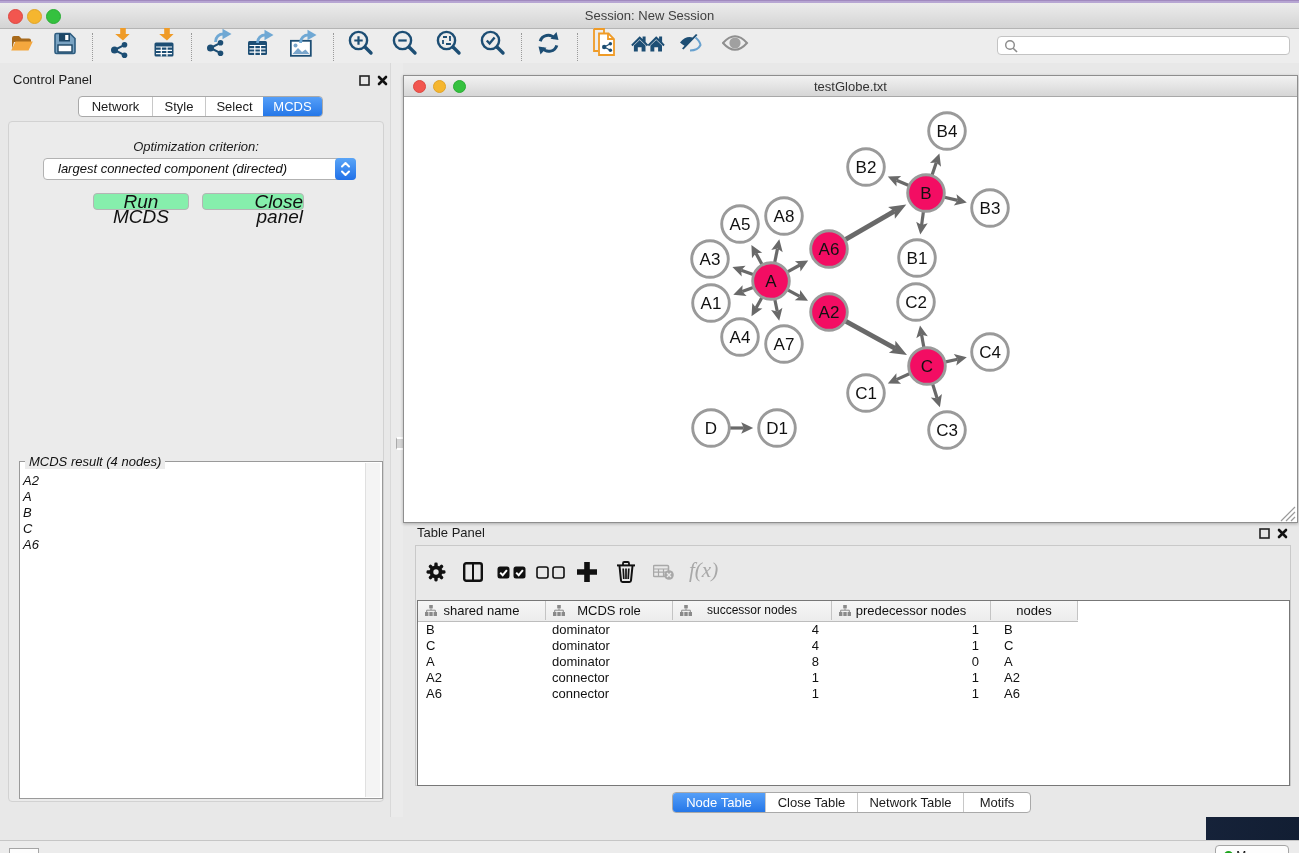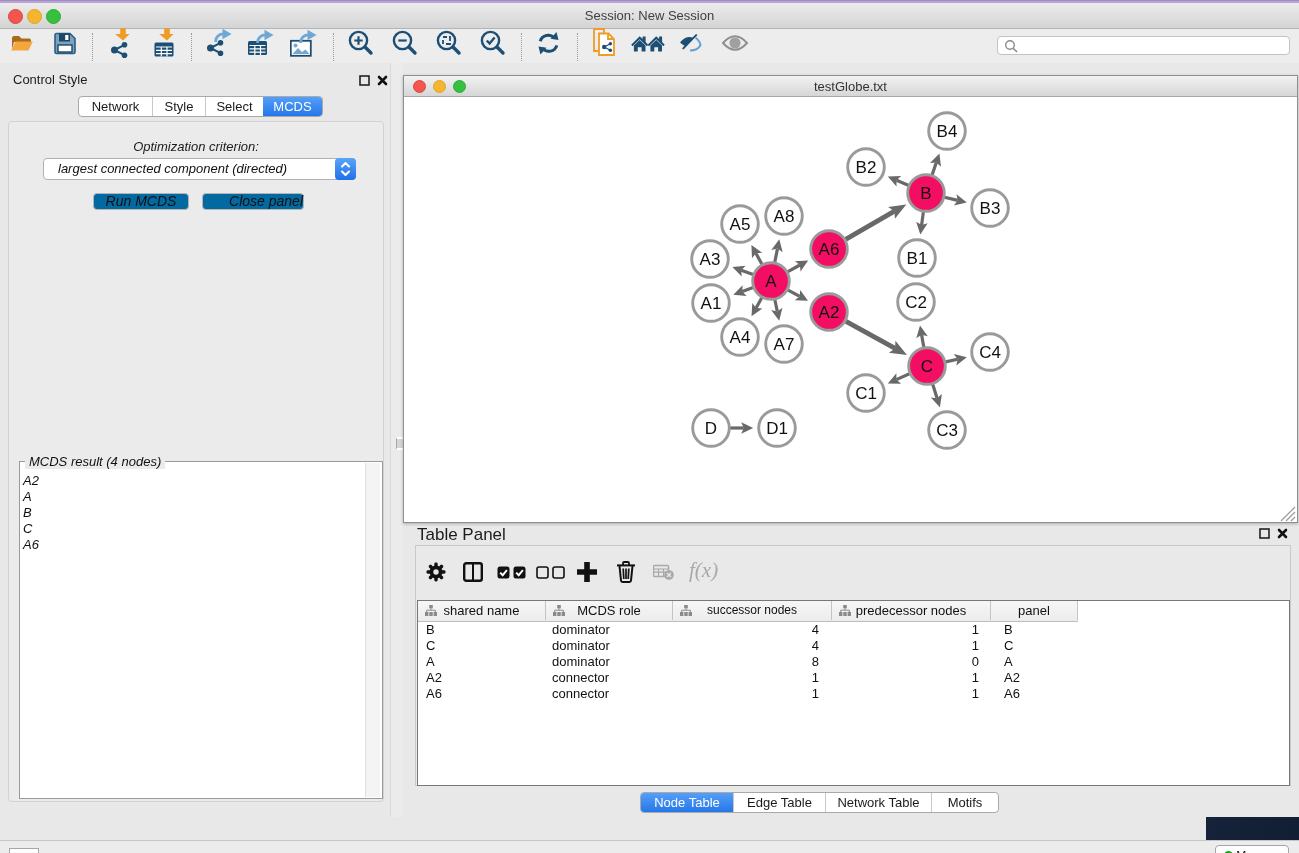--- a/index.html
+++ b/index.html
@@ -18,36 +18,36 @@
 
 #cp-title{left:13px;top:9px;font-size:13px;color:#1c1c1c;}
 #cp-tabs{left:78px;top:33px;height:19px;border:1px solid #a9a9a9;border-radius:4px;background:#fff;display:flex;font-size:13px;color:#1a1a1a;overflow:hidden;}
 .seg{padding:2px 0 0 0;text-align:center;border-left:1px solid #c8c8c8;box-sizing:border-box;}
 .seg:first-child{border-left:none;}
 .sel{background:linear-gradient(#559ff8,#2577e8);color:#fff;border-left:none !important;}
 #cp-inner{left:8px;top:58px;width:374px;height:679px;background:#ebebeb;border:1px solid #d2d2d2;border-radius:4px;font-style:italic;}
 #opt-label{left:0;top:17px;width:100%;text-align:center;font-size:13px;color:#1a1a1a;}
 #opt-select{left:34px;top:36px;width:297px;height:20px;background:#fff;border:1px solid #b2b2b2;border-radius:4px;font-size:13px;color:#111;text-align:left;padding-left:14px;line-height:20px;}
 #opt-spin{right:-1px;top:-1px;width:21px;height:22px;border-radius:4px;background:linear-gradient(#5aa5f7,#2070e8);}
-.btn{height:15px;background:#0369a1;border:1px solid #b5b5b5;border-radius:4px;font-size:14px;color:#111;text-align:center;line-height:15px;}
+.btn{height:15px;background:#86efac;border:1px solid #b5b5b5;border-radius:4px;font-size:19px;color:#111;text-align:center;line-height:15px;}
 #grp{left:10px;top:339px;width:362px;height:336px;border:1px solid #9a9a9a;background:#fff;}
 #grp-label{left:5px;top:-8px;background:#ebebeb;padding:0 4px;font-size:13px;color:#111;}
 #grp-list{left:3px;top:11px;font-size:13px;color:#111;line-height:16px;}
 #grp-sb{right:2px;top:1px;width:14px;height:334px;background:#f4f4f4;border-left:1px solid #e0e0e0;}
 
 #netwin{left:403px;top:12px;width:893px;height:446px;background:#fff;border:1px solid #8e8e8e;box-shadow:0 1px 3px rgba(0,0,0,0.25);}
 #nw-titlebar{left:0;top:0;width:893px;height:20px;background:linear-gradient(#f2f2f2,#d6d6d6);border-bottom:1px solid #a8a8a8;}
 #nw-title{width:100%;text-align:center;top:3px;font-size:13px;color:#333;}
 .tl2{border-radius:50%;width:11px;height:11px;top:4px;}
 
-#tp-title{left:417px;top:462px;font-size:17px;color:#1c1c1c;}
+#tp-title{left:417px;top:462px;font-size:13px;color:#1c1c1c;}
 #tp-inner{left:415px;top:482px;width:874px;height:239px;background:#e9e9e9;border:1px solid #c9c9c9;}
 #tp-toolbar{left:0;top:0;width:100%;height:52px;}
 #tp-table{left:1px;top:54px;width:871px;height:184px;background:#fff;border:1px solid #777;}
-#tp-tabs{left:640px;top:729px;height:19px;border:1px solid #a9a9a9;border-radius:4px;background:#fff;display:flex;font-size:13px;color:#1a1a1a;overflow:hidden;}
+#tp-tabs{left:672px;top:729px;height:19px;border:1px solid #a9a9a9;border-radius:4px;background:#fff;display:flex;font-size:13px;color:#1a1a1a;overflow:hidden;}
 #statusbar{left:0;top:814px;width:1299px;height:30px;background:#ececec;border-top:1px solid #c6c6c6;margin-top:23px;}
 #sb-btn{left:9px;top:7px;width:28px;height:21px;background:#fdfdfd;border:1px solid #a5a5a5;}
 #mem-btn{right:10px;top:4px;width:72px;height:21px;background:#fdfdfd;border:1px solid #a5a5a5;border-radius:4px;font-size:12px;color:#111;line-height:21px;text-align:center;}
 </style>
 </head>
 <body>
 <div class="abs" id="desktop-top"></div>
 <div class="abs" id="appwin">
   <div class="abs" id="titlebar">
     <div class="abs tl" style="left:8px;background:#f2564f;border:1px solid #dc4841;"></div>
@@ -187,21 +187,21 @@
     <div class="abs" id="searchbox">
         <svg class="abs" style="left:6px;top:2px;" width="14" height="14" viewBox="0 0 14 14">
           <circle cx="6" cy="6" r="4.3" fill="none" stroke="#8a8a8a" stroke-width="1.4"></circle>
           <path stroke="#8a8a8a" stroke-width="1.6" d="M9.2,9.2 L13,13"></path>
         </svg>
       </div>
   </div>
   <div class="abs" id="main">
     <div class="abs" style="left:390px;top:0;width:1px;height:754px;background:#d9d9d9;"></div>
       <div class="abs" style="left:391px;top:0;width:12px;height:754px;background:#ebebeb;"></div>
-    <div class="abs" id="cp-title">Control Style</div>
+    <div class="abs" id="cp-title">Control Panel</div>
     <svg class="abs" style="left:359px;top:12px;" width="11" height="11" viewBox="0 0 11 11">
         <rect x="1" y="1" width="9" height="9" fill="none" stroke="#222" stroke-width="1.6"></rect>
       </svg>
       <svg class="abs" style="left:377px;top:12px;" width="11" height="11" viewBox="0 0 11 11">
         <path stroke="#111" stroke-width="2.6" stroke-linecap="round" d="M2,2 L9,9 M9,2 L2,9"></path>
       </svg>
     <div class="abs" id="cp-tabs">
       <div class="seg" style="width:73px;">Network</div>
       <div class="seg" style="width:53px;">Style</div>
       <div class="seg" style="width:58px;">Select</div>
@@ -411,21 +411,21 @@
               </svg>successor nodes</div>
             <div class="abs" style="left:414px;top:0;width:158px;height:19px;border-right:1px solid #c4c4c4;font-size:13px;color:#111;text-align:center;line-height:19px;"><svg width="12" height="11" viewBox="0 0 12 11" class="abs" style="left:7px;top:4px;">
                 <g fill="#8a8a8a">
                   <rect x="4.2" y="0" width="3.6" height="3.4"></rect>
                   <rect x="0" y="7" width="3.4" height="4"></rect>
                   <rect x="4.3" y="7" width="3.4" height="4"></rect>
                   <rect x="8.6" y="7" width="3.4" height="4"></rect>
                 </g>
                 <path stroke="#8a8a8a" stroke-width="1" fill="none" d="M6,3.4 V5.2 M1.7,7 V5.2 H10.3 V7"></path>
               </svg>predecessor nodes</div>
-            <div class="abs" style="left:573px;top:0;width:86px;height:19px;border-right:1px solid #c4c4c4;font-size:13px;color:#111;text-align:center;line-height:19px;">panel</div>
+            <div class="abs" style="left:573px;top:0;width:86px;height:19px;border-right:1px solid #c4c4c4;font-size:13px;color:#111;text-align:center;line-height:19px;">nodes</div>
           </div>
           <div class="abs" style="left:8px;top:21px;font-size:13px;color:#111;">B</div>
           <div class="abs" style="left:134px;top:21px;font-size:13px;color:#111;">dominator</div>
           <div class="abs" style="left:310px;top:21px;width:91px;text-align:right;font-size:13px;color:#111;">4</div>
           <div class="abs" style="left:470px;top:21px;width:91px;text-align:right;font-size:13px;color:#111;">1</div>
           <div class="abs" style="left:586px;top:21px;font-size:13px;color:#111;">B</div>
           <div class="abs" style="left:8px;top:37px;font-size:13px;color:#111;">C</div>
           <div class="abs" style="left:134px;top:37px;font-size:13px;color:#111;">dominator</div>
           <div class="abs" style="left:310px;top:37px;width:91px;text-align:right;font-size:13px;color:#111;">4</div>
           <div class="abs" style="left:470px;top:37px;width:91px;text-align:right;font-size:13px;color:#111;">1</div>
@@ -442,21 +442,21 @@
           <div class="abs" style="left:586px;top:69px;font-size:13px;color:#111;">A2</div>
           <div class="abs" style="left:8px;top:85px;font-size:13px;color:#111;">A6</div>
           <div class="abs" style="left:134px;top:85px;font-size:13px;color:#111;">connector</div>
           <div class="abs" style="left:310px;top:85px;width:91px;text-align:right;font-size:13px;color:#111;">1</div>
           <div class="abs" style="left:470px;top:85px;width:91px;text-align:right;font-size:13px;color:#111;">1</div>
           <div class="abs" style="left:586px;top:85px;font-size:13px;color:#111;">A6</div>
         </div>
     </div>
     <div class="abs" id="tp-tabs">
       <div class="seg sel" style="width:92px;">Node Table</div>
-      <div class="seg" style="width:92px;">Edge Table</div>
+      <div class="seg" style="width:92px;">Close Table</div>
       <div class="seg" style="width:106px;text-align:center;">Network Table</div>
       <div class="seg" style="width:67px;">Motifs</div>
     </div>
   </div>
   <div class="abs" id="statusbar">
     <div class="abs" id="sb-btn">
         <svg class="abs" style="left:5px;top:3px;" width="17" height="15" viewBox="0 0 17 15">
           <g fill="#111">
             <circle cx="1.8" cy="2.5" r="1.6"></circle>
             <circle cx="1.8" cy="7.5" r="1.6"></circle>

